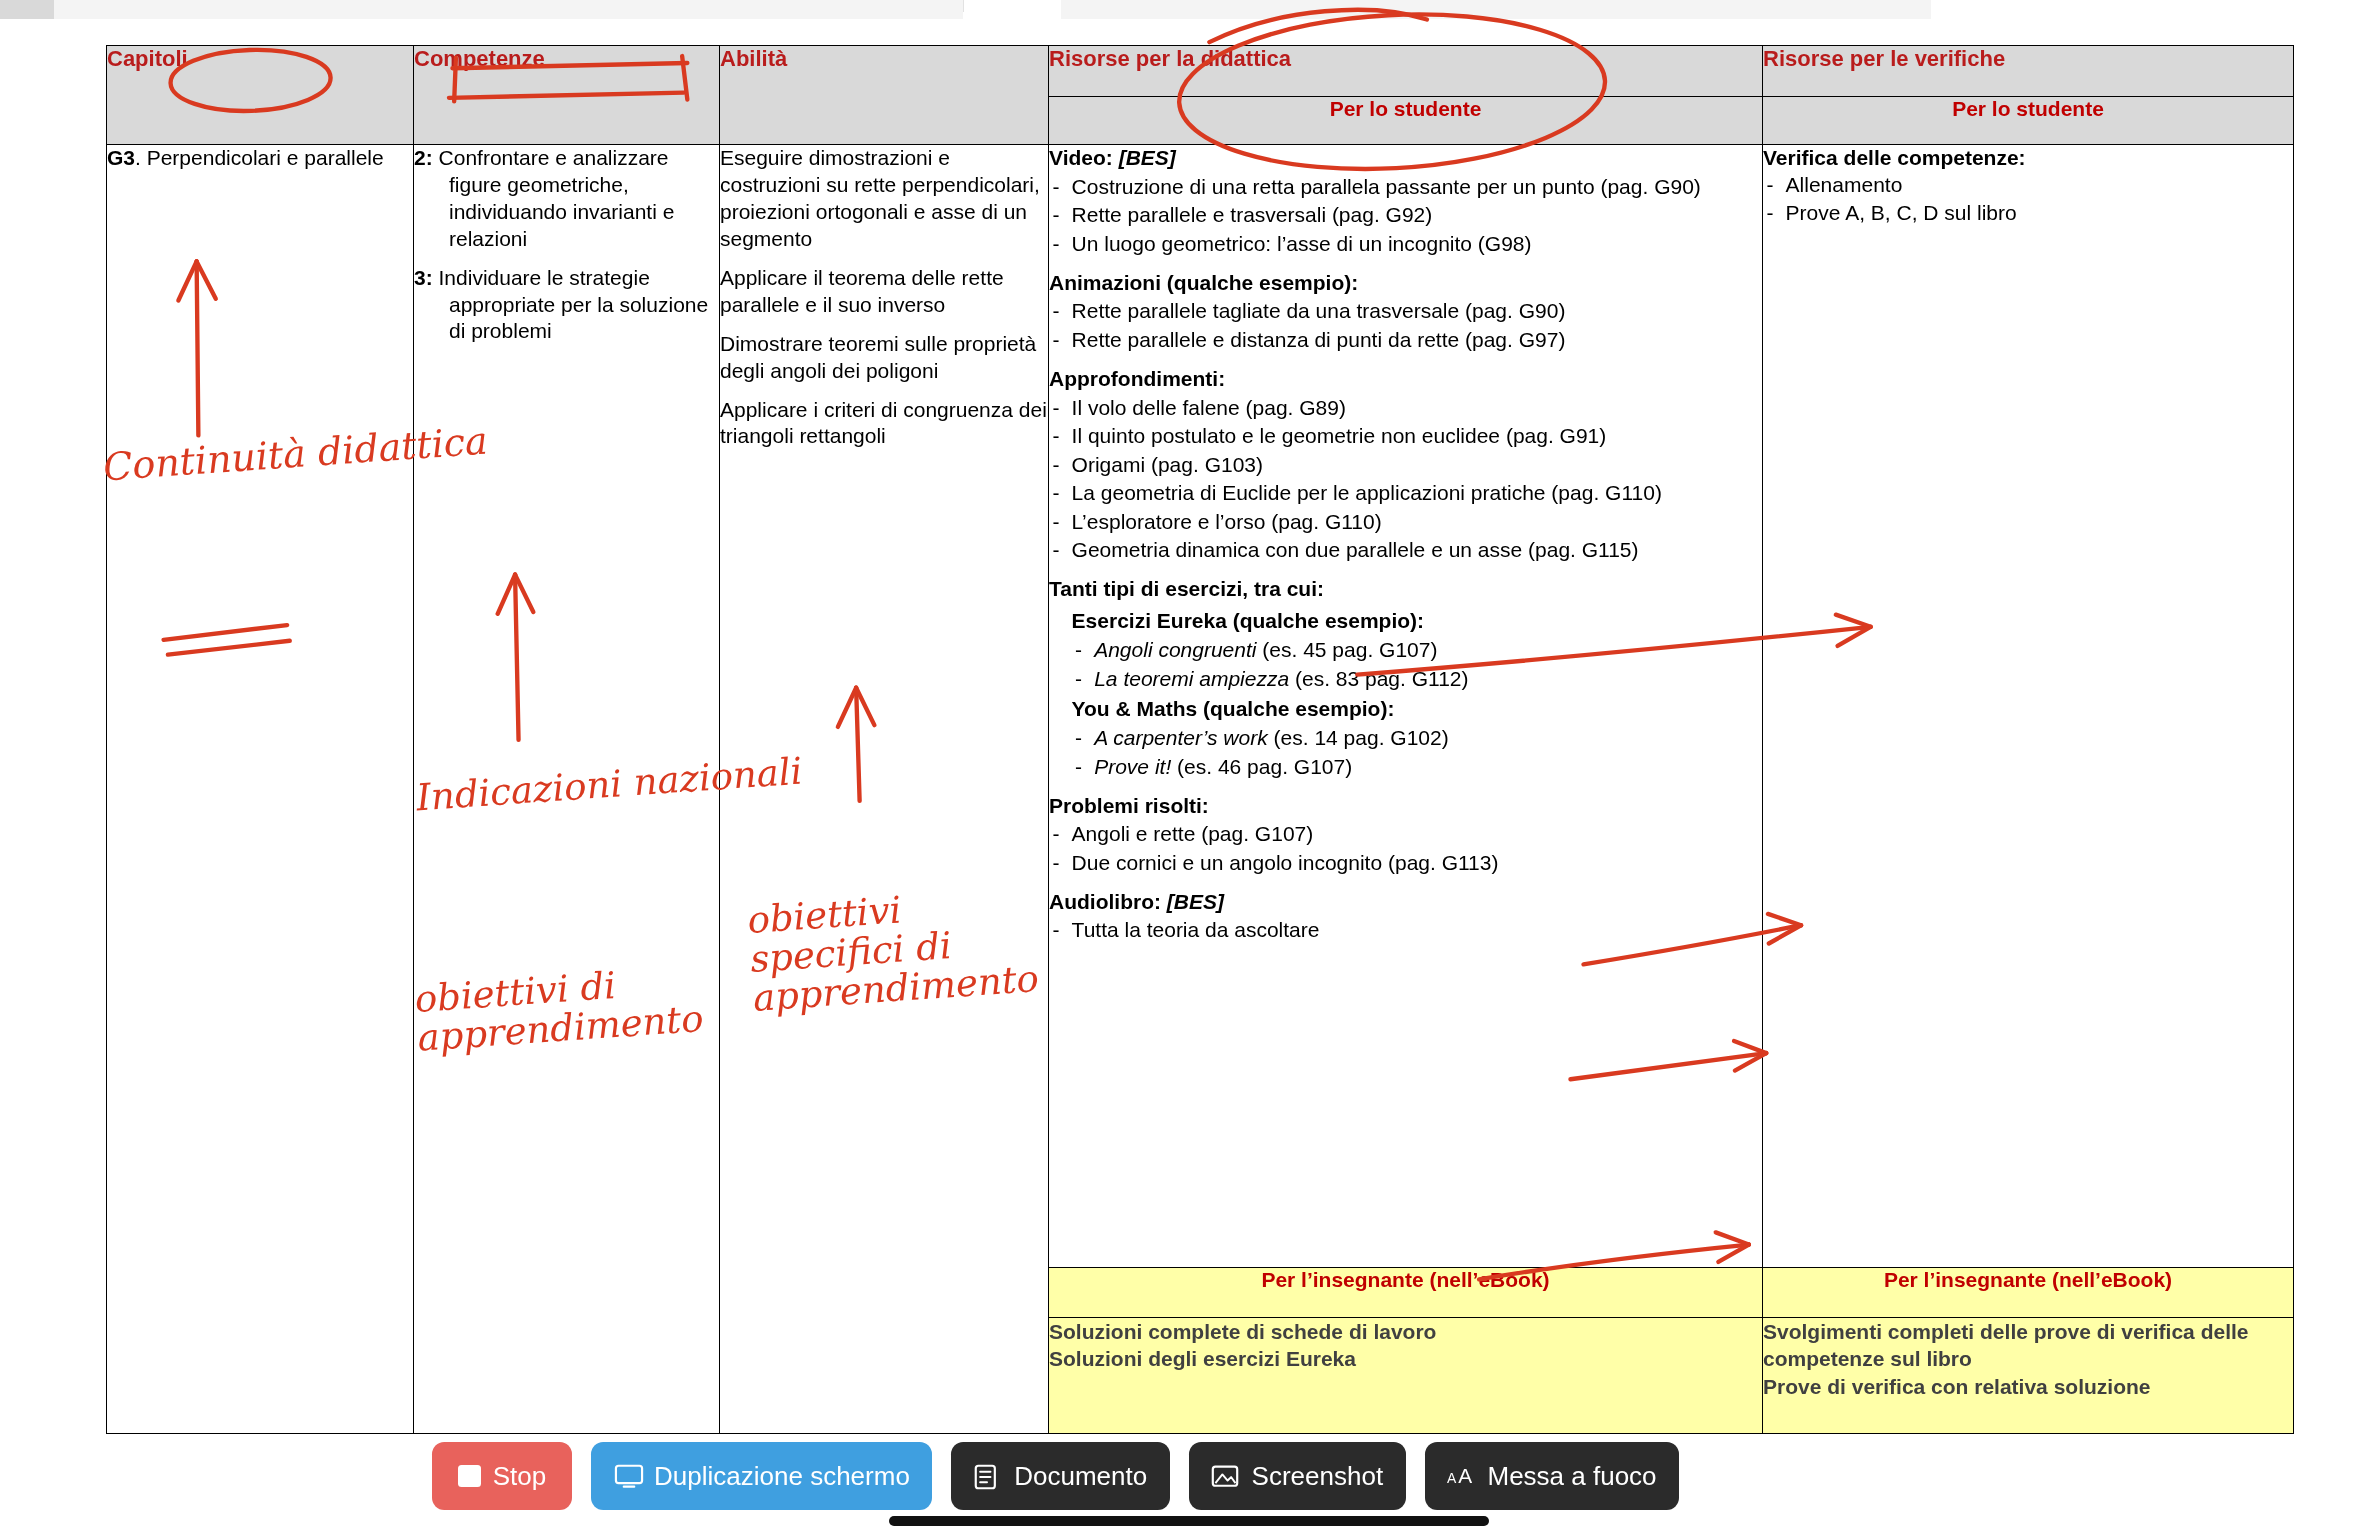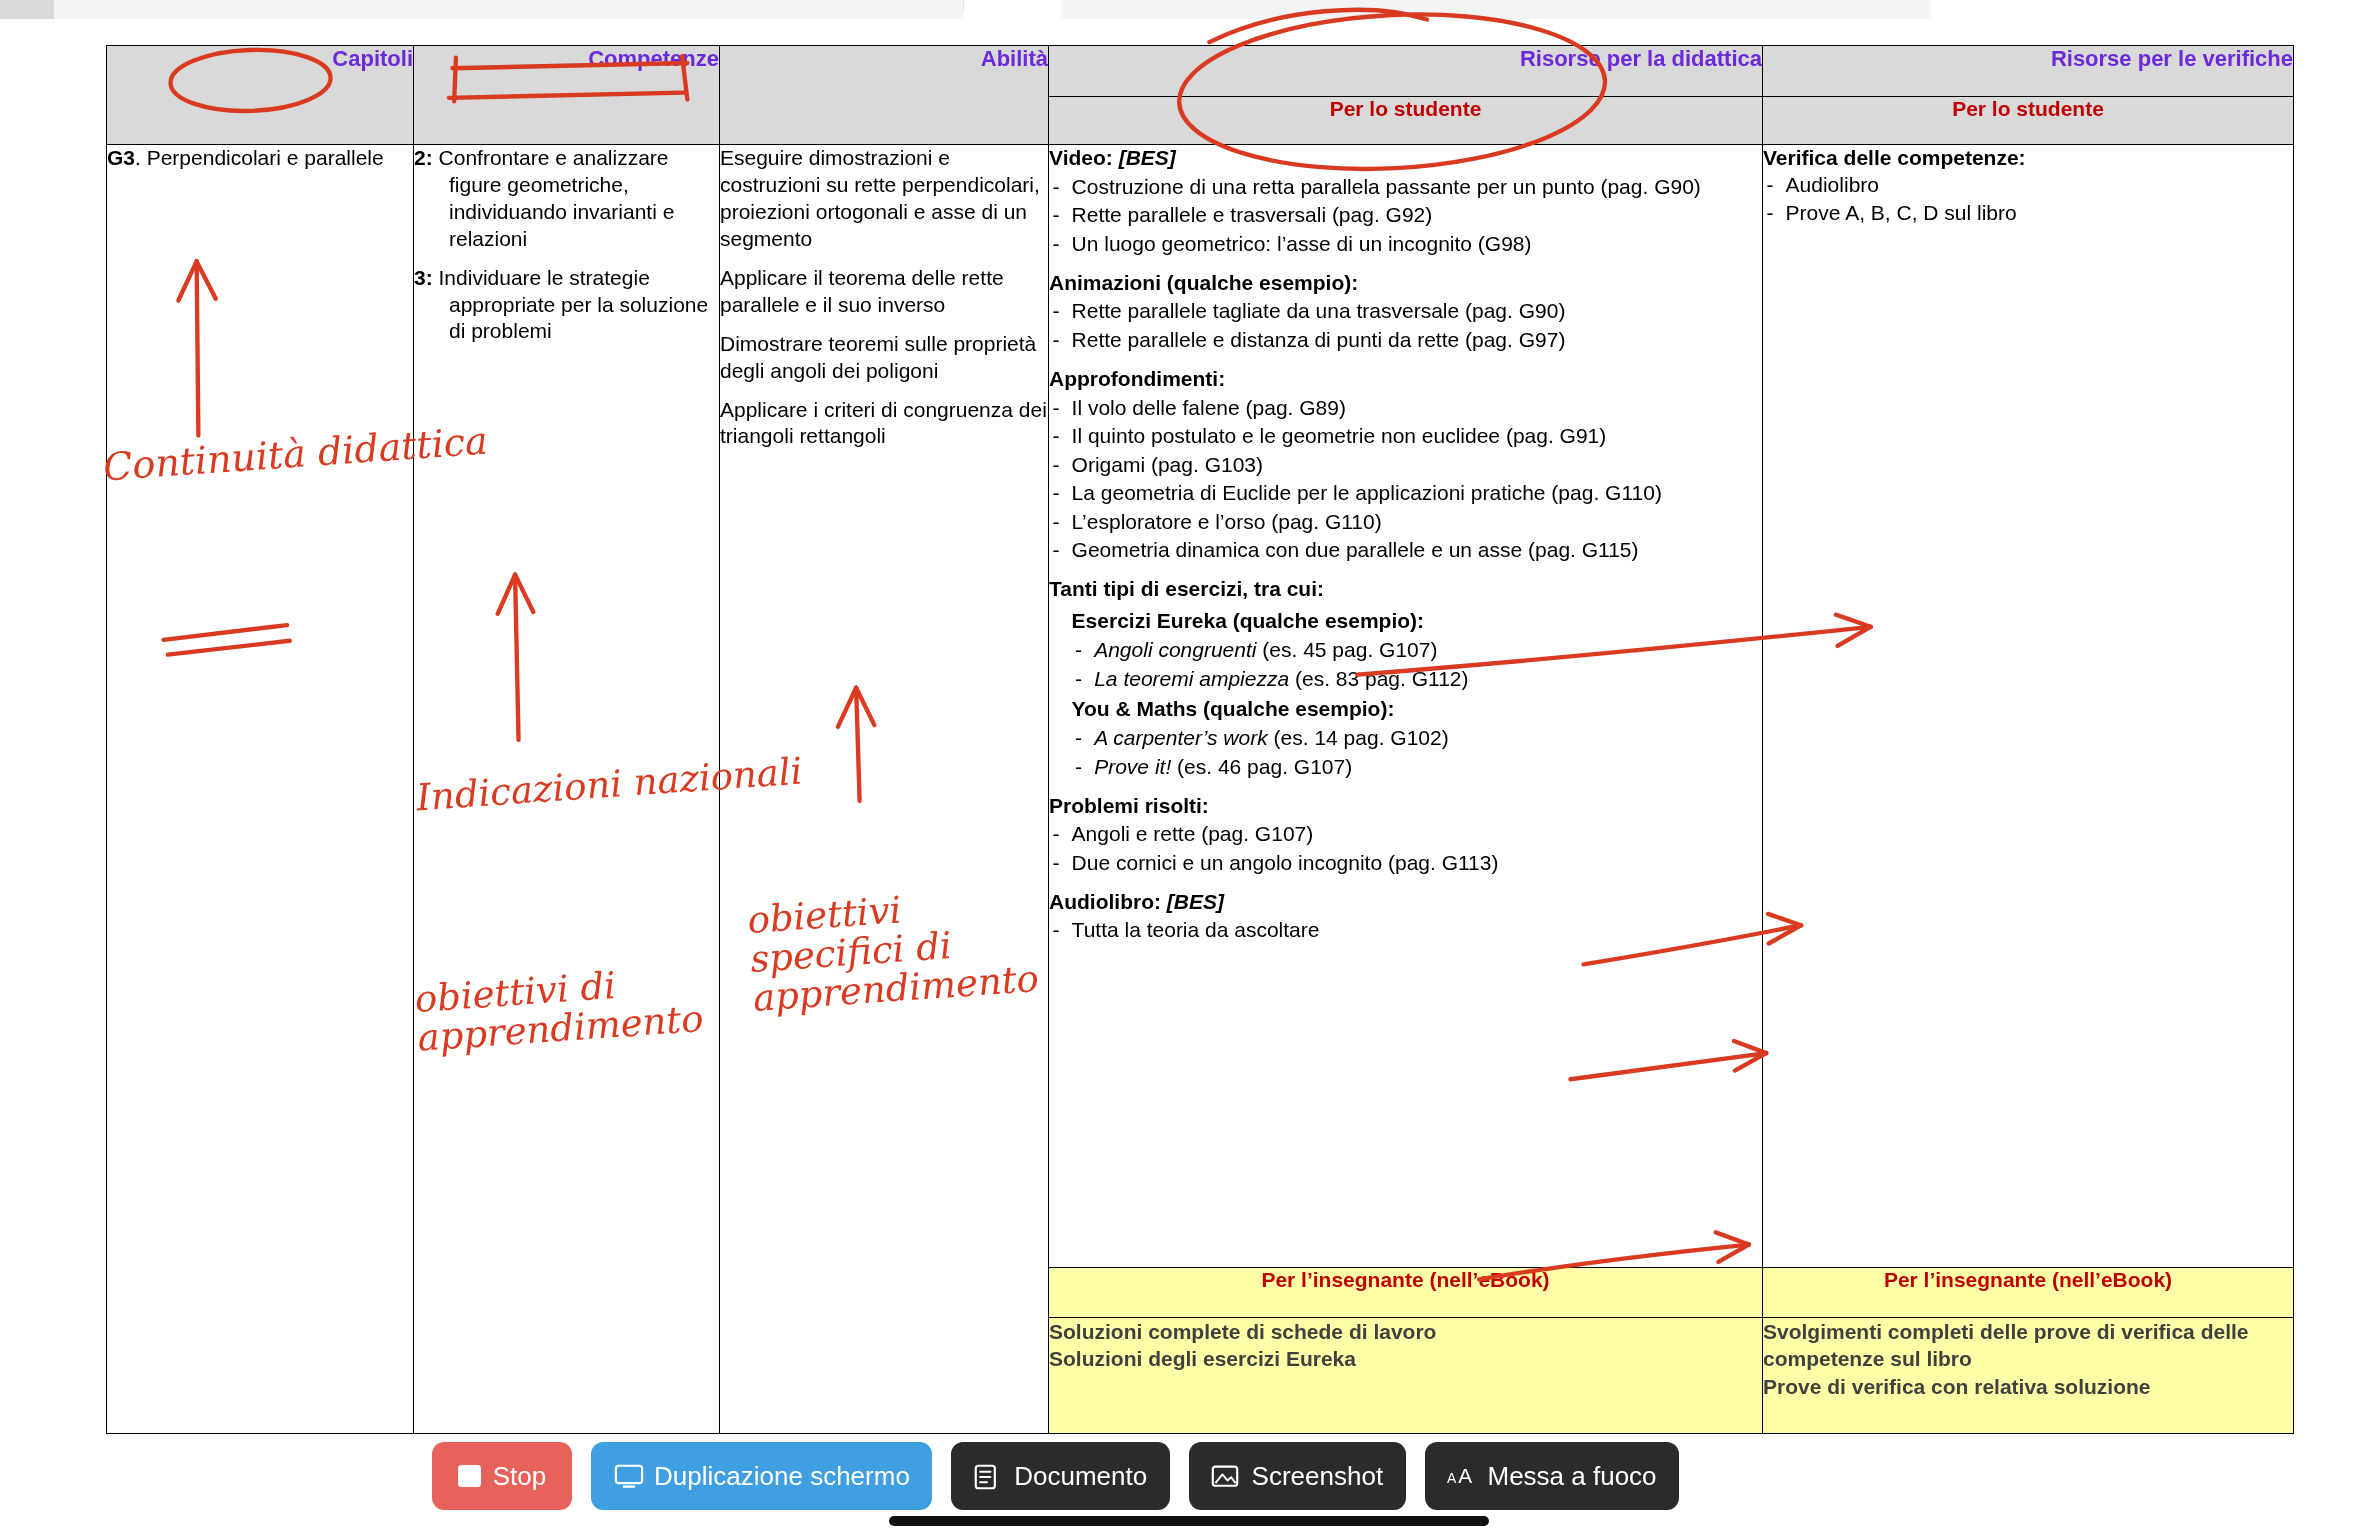--- a/index.html
+++ b/index.html
@@ -48,24 +48,24 @@
     table-layout: fixed;
     background: #ffffff;
   }
   table.sheet td, table.sheet th {
     border: 0.9px solid #000000;
     vertical-align: top;
     padding: 0;
   }
   .hdr {
     background: #d9d9d9;
-    text-align: right;
+    text-align: left;
     vertical-align: middle;
     font-weight: bold;
-    color: #6d28d9;
+    color: #b91c1c;
     font-size: 22px;
     height: 50px;
   }
   .sub {
     background: #d9d9d9;
     text-align: center;
     vertical-align: middle;
     font-weight: bold;
     color: #c00000;
     font-size: 21px;
@@ -307,21 +307,21 @@
           <div class="ttl"><span>Audiolibro:</span> <span class="ital">[BES]</span></div>
           <ul class="dash">
             <li>Tutta la teoria da ascoltare</li>
           </ul>
         </div>
       </td>
 
       <td class="cell">
         <div class="ttl bold">Verifica delle competenze:</div>
         <ul class="dash">
-          <li>Audiolibro</li>
+          <li>Allenamento</li>
           <li>Prove A, B, C, D sul libro</li>
         </ul>
       </td>
     </tr>
 
     <tr>
       <td class="yellow">Per l’insegnante (nell’eBook)</td>
       <td class="yellow">Per l’insegnante (nell’eBook)</td>
     </tr>
 

